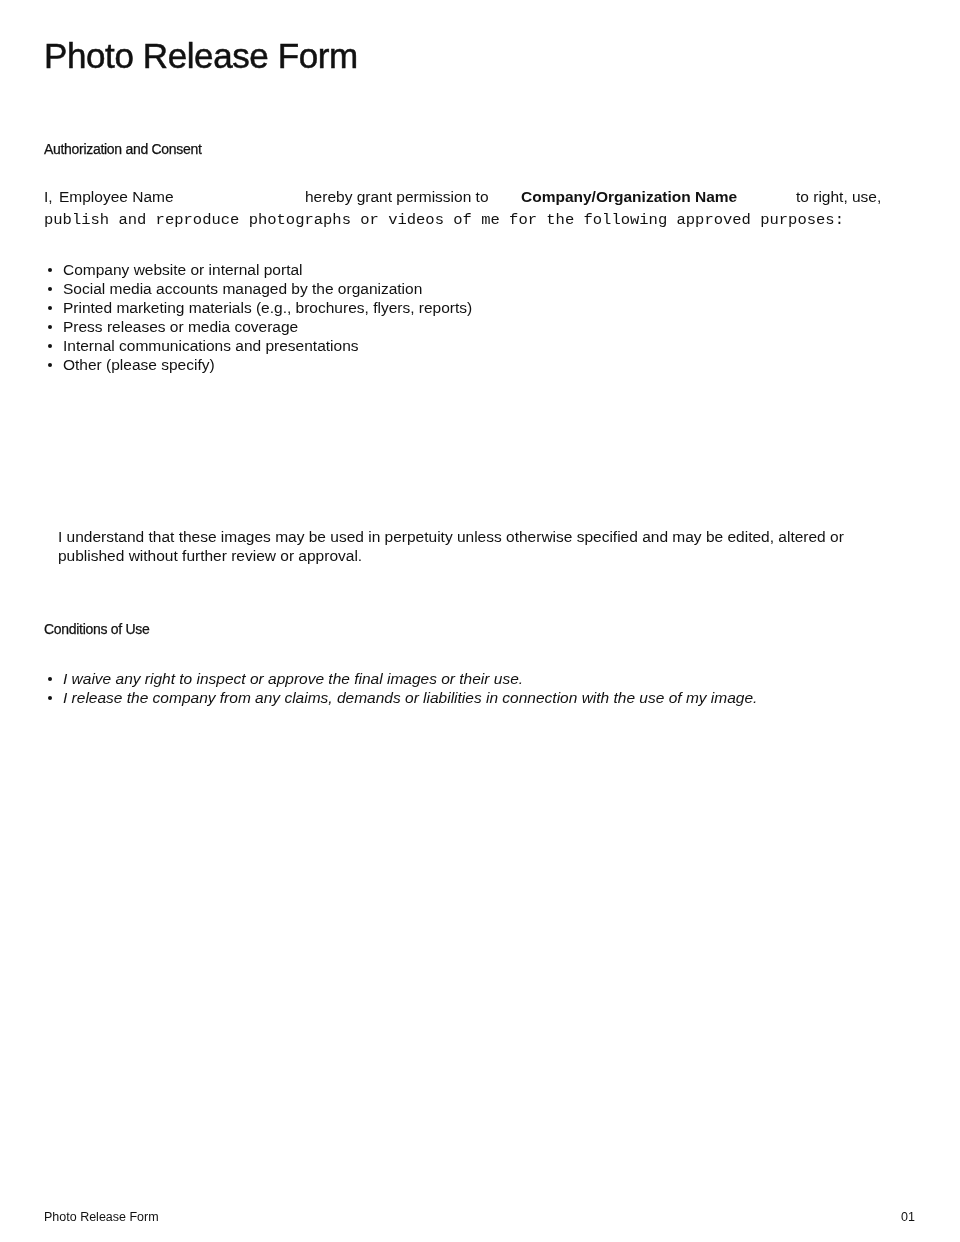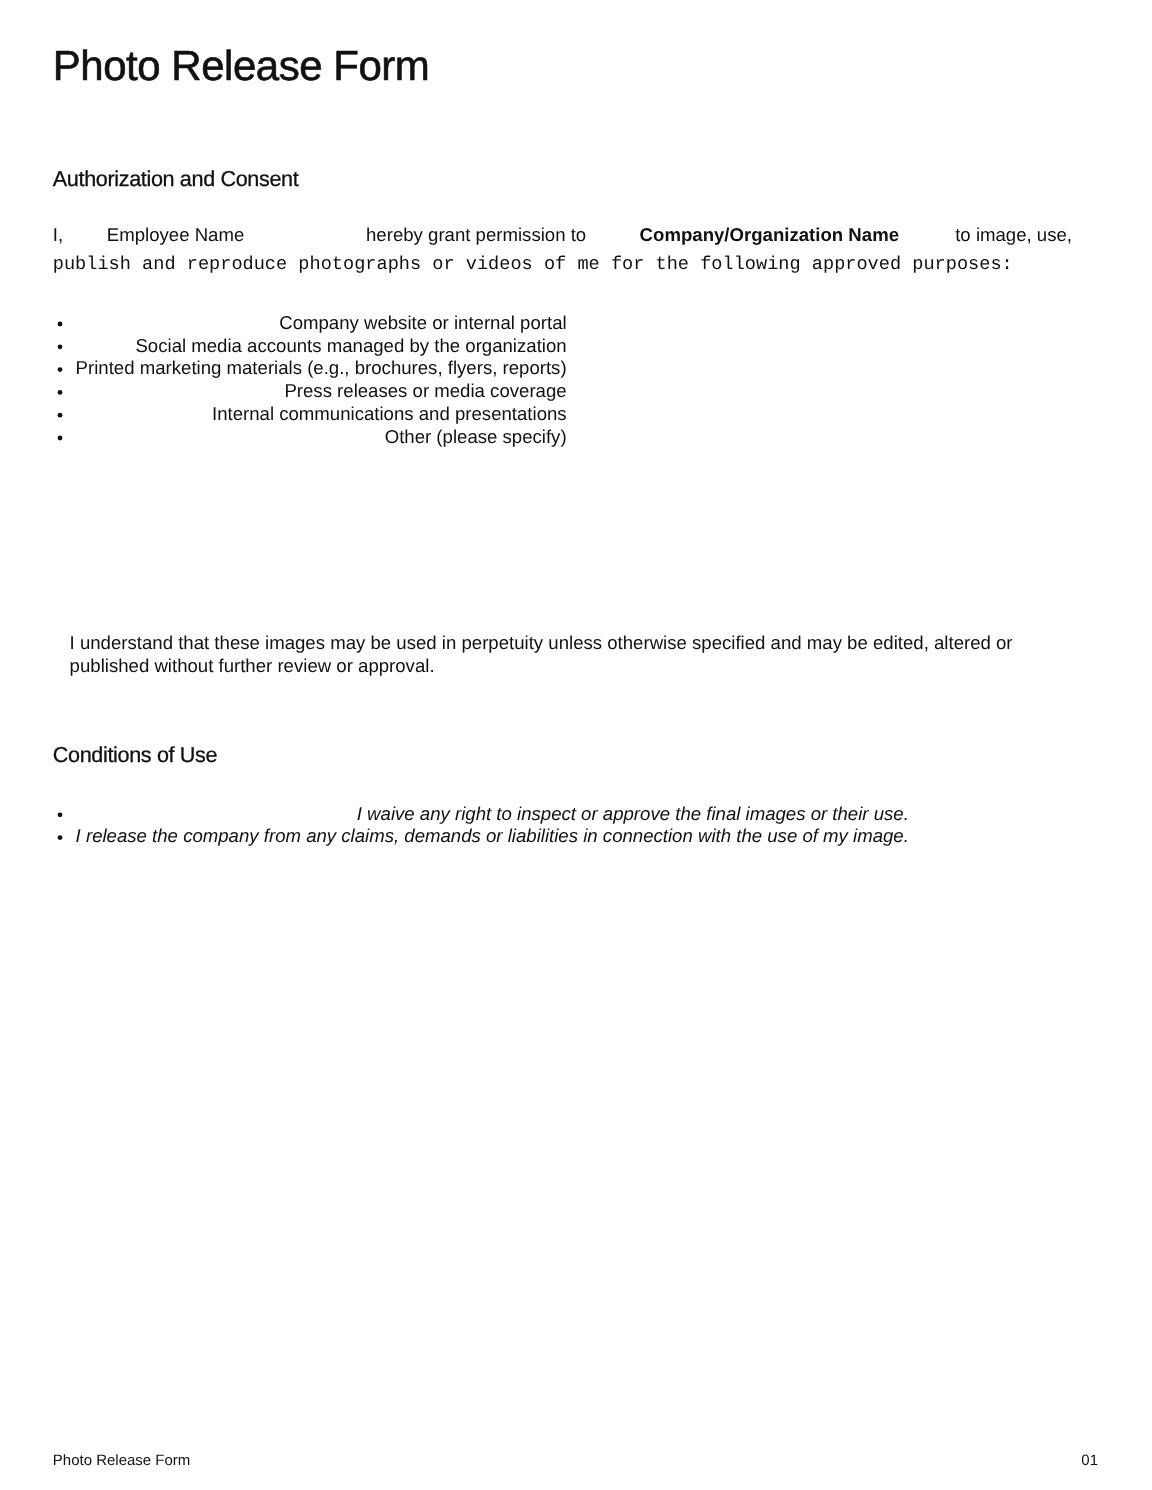--- a/index.html
+++ b/index.html
@@ -1,54 +1,54 @@
 <!DOCTYPE html>
 <html><head>
 <meta charset="utf-8">
 <style>
   html, body { margin: 0; padding: 0; background: #ffffff; }
   body { width: 960px; height: 1242px; position: relative; overflow: hidden;
          font-family: "Liberation Sans", sans-serif; color: #111111; }
   .page-title { position: absolute; left: 44px; top: 34px; margin: 0;
          font-size: 35px; font-weight: 400; letter-spacing: -0.4px; line-height: 44px;
          -webkit-text-stroke: 0.5px #111; }
-  .section-heading { position: absolute; left: 44px; margin: 0; font-size: 18px;
+  .section-heading { position: absolute; left: 44px; margin: 0; font-size: 14px;
          font-weight: 400; letter-spacing: -0.3px; line-height: 28px; -webkit-text-stroke: 0.25px #111; }
   #h-auth { top: 135px; }
   #h-cond { top: 615px; }
   .body-text { font-size: 15.5px; line-height: 19px; }
   .consent-line1 { position: absolute; left: 44px; top: 187px; width: 880px; height: 20px; }
   .consent-line1 span { position: absolute; top: 0; white-space: nowrap; }
   .consent-line2 { position: absolute; left: 44px; top: 211px; white-space: nowrap; font-family: Liberation Mono, monospace; }
-  .field { display: inline-block; margin-left: 30px; }
+  .field { display: inline-block; }
   .field-company { font-weight: 700; }
   ul.bullets { position: absolute; left: 44px; margin: 0; padding: 0; list-style: none; }
-  ul.bullets li { position: relative; padding-left: 19px; white-space: nowrap; text-align: right; }
+  ul.bullets li { position: relative; padding-left: 19px; white-space: nowrap; }
   ul.bullets li::before { content: ""; position: absolute; left: 4px; top: 8px; width: 4px; height: 4px;
          border-radius: 50%; background: #111; }
   #purposes { top: 260px; }
   #conditions { top: 669px; font-style: italic; }
   .perpetuity { position: absolute; left: 44px; top: 513px; width: 840px; }
   .footer { position: absolute; top: 1209px; font-size: 12.5px; line-height: 16px; }
   #footer-left { left: 44px; }
   #footer-right { right: 45px; }
 </style>
 </head>
 <body>
 
 <h1 class="page-title">Photo Release Form</h1>
 
 <h2 class="section-heading" id="h-auth">Authorization and Consent</h2>
 
 <div class="consent-line1 body-text">
   <span style="left:0">I,</span>
   <span style="left:15px" class="field field-employee">Employee Name</span>
   <span style="left:261px">hereby grant permission to</span>
-  <span style="left:459px" class="field field-company">Company/Organization Name</span>
-  <span style="left:752px">to image, use,</span>
+  <span style="left:477px" class="field field-company">Company/Organization Name</span>
+  <span style="left:752px">to right, use,</span>
 </div>
 <div class="consent-line2 body-text">publish and reproduce photographs or videos of me for the following approved purposes:</div>
 
 <ul class="bullets body-text" id="purposes">
   <li>Company website or internal portal</li>
   <li>Social media accounts managed by the organization</li>
   <li>Printed marketing materials (e.g., brochures, flyers, reports)</li>
   <li>Press releases or media coverage</li>
   <li>Internal communications and presentations</li>
   <li>Other (please specify)</li>

